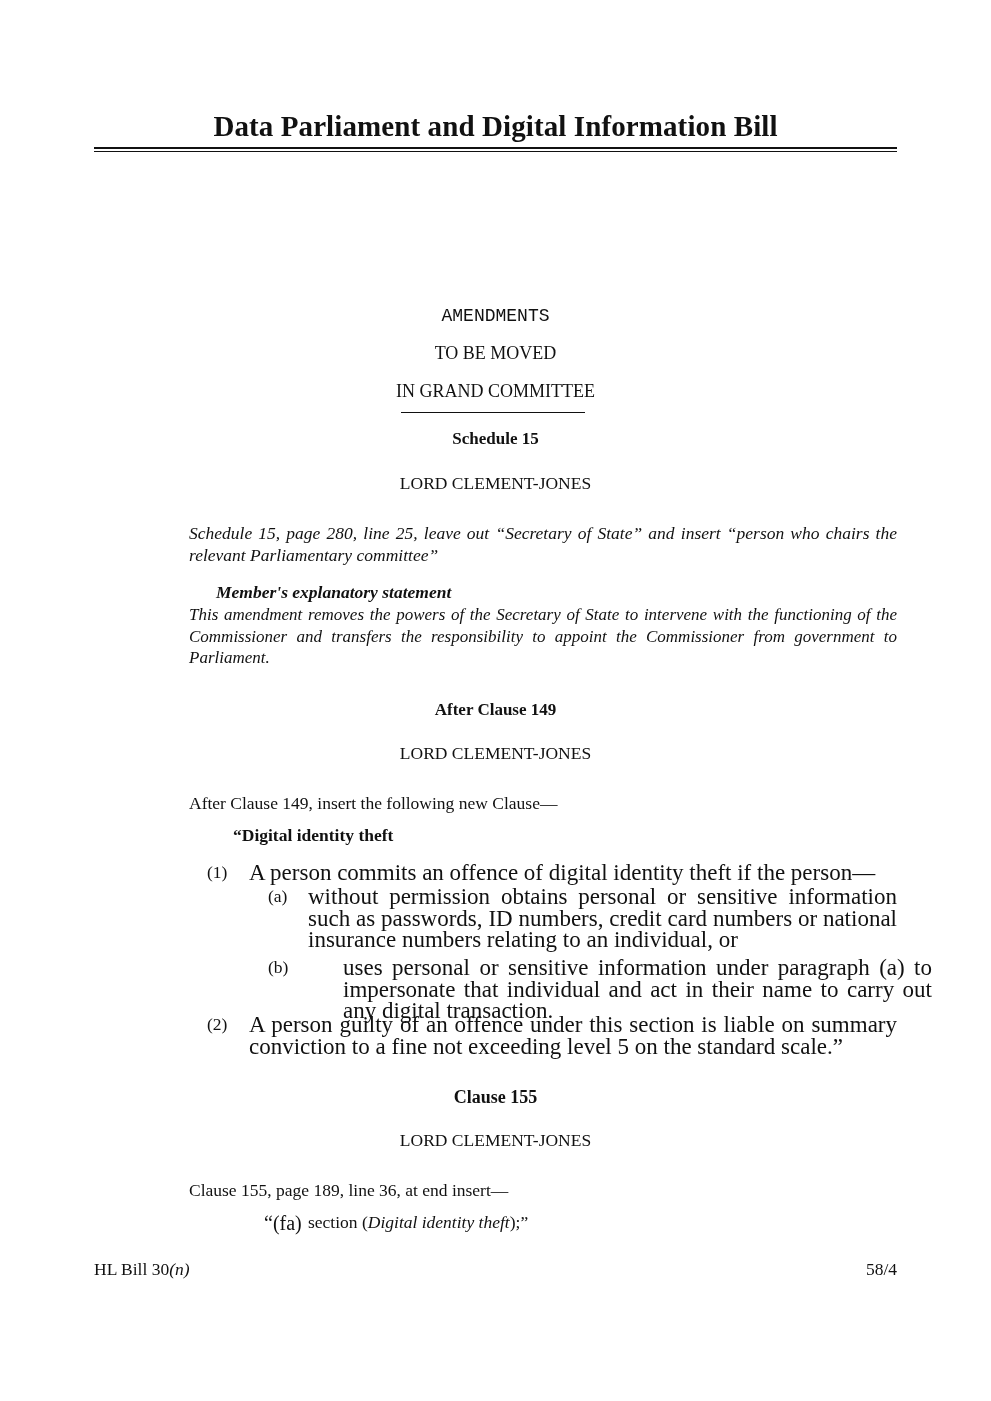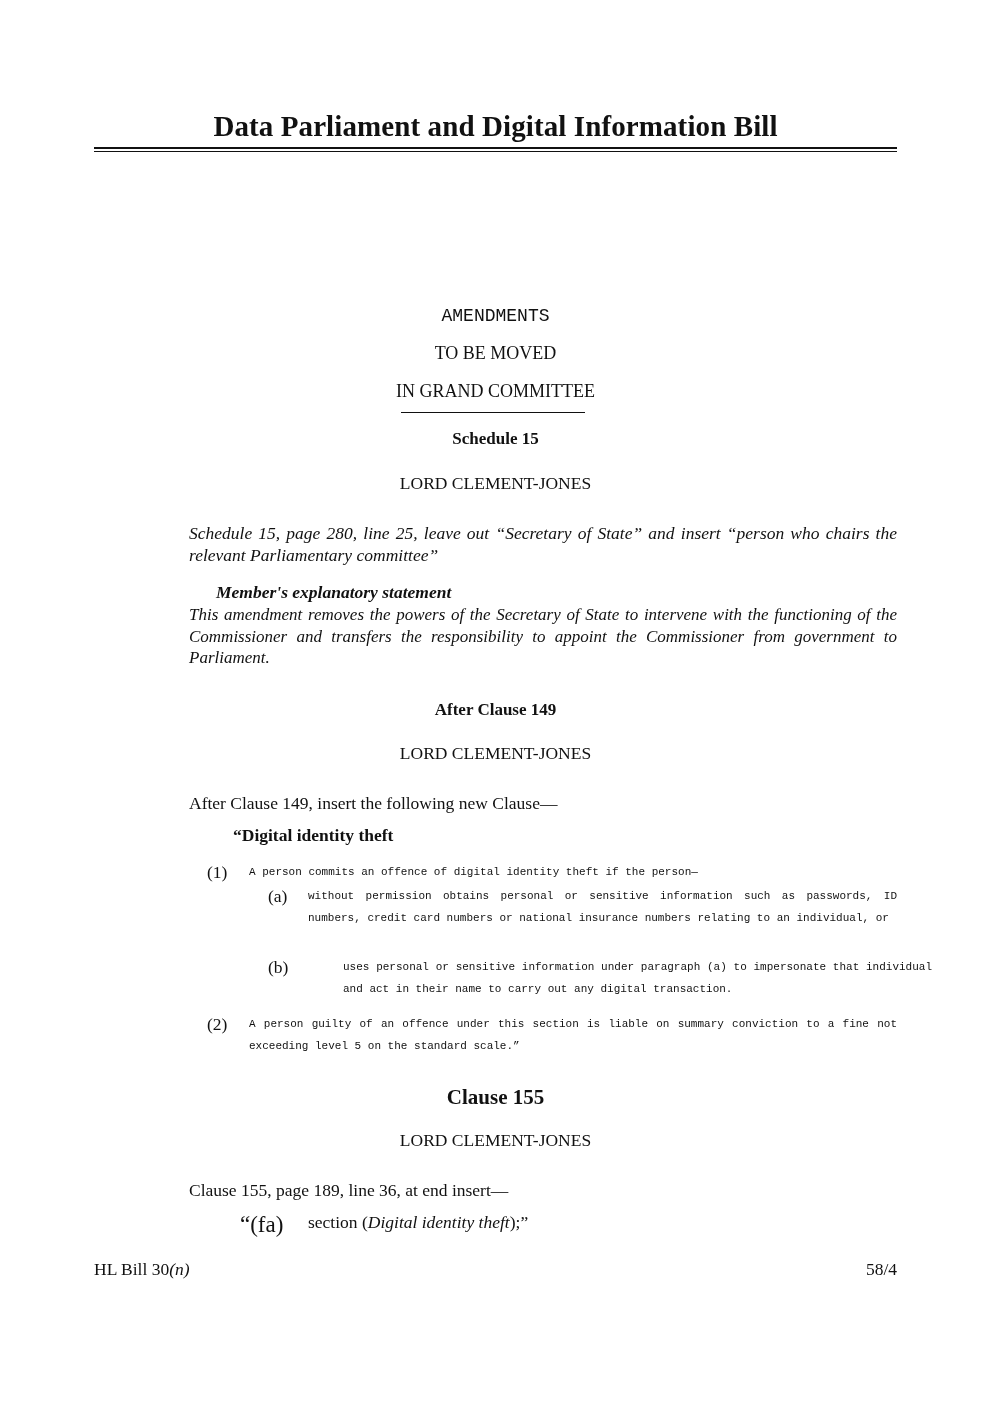--- a/index.html
+++ b/index.html
@@ -13,21 +13,21 @@
     font-weight: bold; font-size: 29px; line-height: 40px; letter-spacing: 0.1px;
   }
   .rule-thick { left: 94px; width: 803px; top: 147px; height: 0; border-top: 2px solid #111; }
   .rule-thin { left: 94px; width: 803px; top: 151px; height: 0; border-top: 1px solid #111; }
   .center { left: 0; width: 991px; text-align: center; font-size: 18px; line-height: 22px; }
   .small-rule { left: 401px; width: 184px; top: 412px; border-top: 1px solid #111; }
   .bold { font-weight: bold; }
   .para { left: 189px; width: 708px; font-size: 17.5px; line-height: 21.5px; text-align: justify; }
   .ital { font-style: italic; }
   .num { position: absolute; }
-  .item-text { position: absolute; text-align: justify; font-size: 11px; line-height: 21.5px; font-family: Liberation Mono, monospace; }
+  .item-text { position: absolute; text-align: justify; font-size: 23px; line-height: 21.5px; }
   .footer { font-size: 17.5px; line-height: 22px; }
 </style>
 </head>
 <body>
 
 <div class="abs title">Data Parliament and Digital Information Bill</div>
 <div class="abs rule-thick"></div>
 <div class="abs rule-thin"></div>
 
 <div class="abs center" style="top:305px;font-family:Liberation Mono, monospace;">AMENDMENTS</div>
@@ -53,22 +53,22 @@
   <span class="item-text" style="left:308px; top:886px; width:589px;">without permission obtains personal or sensitive information such as passwords, ID numbers, credit card numbers or national insurance numbers relating to an individual, or</span>
   <span class="num" style="left:268px; top:957px; font-size:17.5px;">(b)</span>
   <span class="item-text" style="left:308px; top:957px; width:589px;margin-left:35px;">uses personal or sensitive information under paragraph (a) to impersonate that individual and act in their name to carry out any digital transaction.</span>
 </div>
 
 <div class="abs" style="left:0; top:0;">
   <span class="num" style="left:207px; top:1014px; font-size:17.5px;">(2)</span>
   <span class="item-text" style="left:249px; top:1014px; width:648px;">A person guilty of an offence under this section is liable on summary conviction to a fine not exceeding level 5 on the standard scale.”</span>
 </div>
 
-<div class="abs center bold" style="top:1086px; font-size:21px;">Clause 155</div>
+<div class="abs center bold" style="top:1086px; font-size:18px;">Clause 155</div>
 <div class="abs center" style="top:1129px; font-size:17.5px;">LORD CLEMENT-JONES</div>
 <div class="abs para" style="top:1180px;">Clause 155, page 189, line 36, at end insert—</div>
 <div class="abs" style="left:0; top:0;">
-  <span class="num" style="left:240px; top:1212px; font-size:23px;">“(fa)</span>
+  <span class="num" style="left:264px; top:1212px; font-size:20px;">“(fa)</span>
   <span class="num" style="left:308px; top:1212px; font-size:17.5px; white-space:nowrap;"><span>section (</span><span class="ital">Digital identity theft</span><span>);”</span></span>
 </div>
 
 <div class="abs footer" style="left:94px; top:1258px;"><span>HL Bill 30</span><span class="ital">(n)</span></div>
 <div class="abs footer" style="right:94px; top:1258px;">58/4</div>
 
 </body></html>

